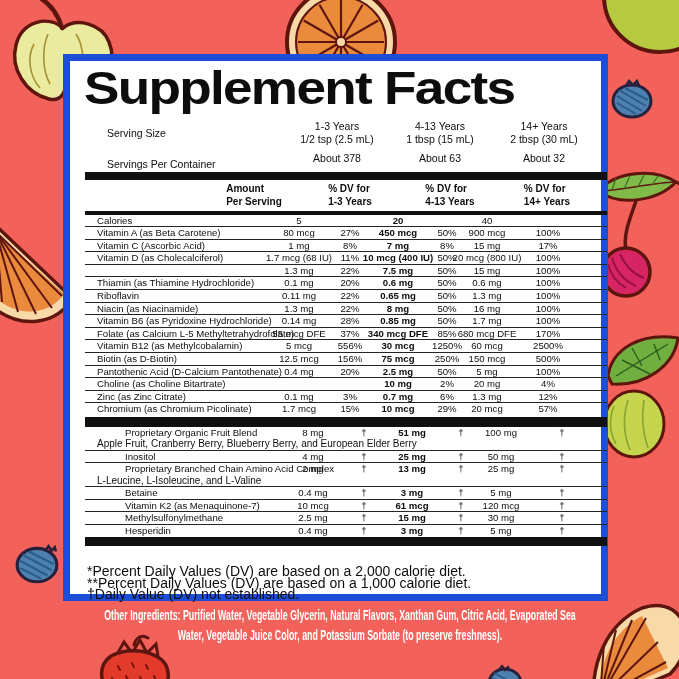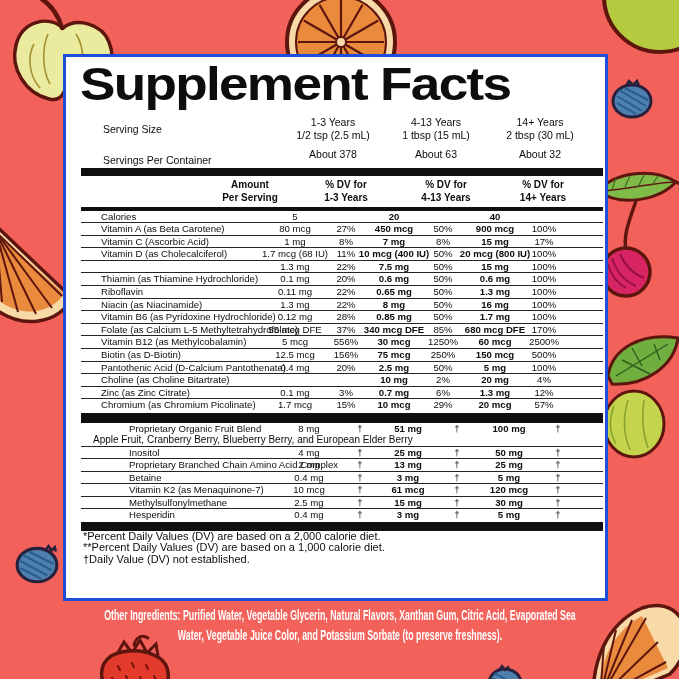--- a/index.html
+++ b/index.html
@@ -1,49 +1,49 @@
 <!DOCTYPE html>
 <html><head>
 <meta charset="utf-8">
 <style>
   html,body{margin:0;padding:0;background:#888;}
   .canvas{position:relative;width:679px;height:679px;overflow:hidden;background:#f2625b;
           font-family:"Liberation Sans", sans-serif;color:#0d0d0d;}
   .decor{position:absolute;z-index:1;}
   
   .label{position:absolute;left:63px;top:54px;width:545px;height:547px;box-sizing:border-box;
-         border:3px solid #1d4ed8;background:#ffffff;z-index:2;}
+         border:7px solid #1d4ed8;background:#ffffff;z-index:2;}
   .title{position:absolute;left:14px;top:2px;font-size:47px;font-weight:bold;letter-spacing:-1.5px;
          line-height:50px;white-space:nowrap;transform:scaleX(1.13);transform-origin:0 50%;}
   .serving{position:absolute;left:15px;top:59px;width:522px;font-size:10.5px;margin-left:20px;}
   .srow{position:relative;height:27px;}
   .srow2{position:relative;height:14px;margin-top:5px;}
   .slabel{position:absolute;left:2px;top:7px;}
   .srow2 .slabel{top:6px;text-align:center;}
   .scol{position:absolute;top:0;transform:translateX(-50%);text-align:center;line-height:12.6px;white-space:pre-line;}
   .sc0{left:232px;} .sc1{left:335px;} .sc2{left:439px;}
   .table{position:absolute;left:15px;top:111px;width:522px;}
   .bar-a{height:8px;background:#101010;}
   .bar-b{height:3.5px;background:#101010;}
   .bar-c{height:10px;background:#101010;margin-top:2px;}
   .bar-d{height:9px;background:#101010;margin-top:1px;}
   .thead{position:relative;height:31px;font-size:10px;font-weight:bold;}
-  .hcell{position:absolute;top:3px;transform:translateX(-50%);text-align:center;line-height:12.8px;white-space:pre-line;}
+  .hcell{position:absolute;top:3px;transform:translateX(-50%);line-height:12.8px;white-space:pre-line;}
   .h0{left:169px;}.h1{left:265px;}.h2{left:365px;}.h3{left:462px;}
   .trow{position:relative;border-top:1px solid #242424;}
   .trow.first{border-top:none;}
   .tline{position:relative;height:11.6px;}
   .subline{position:relative;height:11.6px;padding-left:12px;font-size:10px;line-height:11.6px;white-space:nowrap;}
   .g2 .tline,.g2 .subline{height:11.45px;line-height:11.45px;}
   .cell{position:absolute;top:0;font-size:9.6px;line-height:11.8px;white-space:nowrap;}
   .g2 .cell{line-height:11.6px;padding-left:28px;}
-  .cname{left:20px;}
+  .cname{left:12px;}
   .cc{transform:translateX(-50%);}
-  .c0{left:214px;}.c1{left:265px;}.c2{left:313px;font-weight:bold;}.c3{left:362px;}.c4{left:414px;font-weight:bold;}.c5{left:463px;}
-  .footnotes{margin-top:0;padding-left:2px;font-size:11px;line-height:11.6px;}
+  .c0{left:214px;}.c1{left:265px;}.c2{left:313px;font-weight:bold;}.c3{left:362px;}.c4{left:402px;}.c5{left:463px;}
+  .footnotes{margin-top:20px;padding-left:2px;font-size:14px;line-height:11.6px;}
   
   .oi{position:absolute;left:50%;top:606px;width:820px;z-index:3;color:#ffffff;font-weight:bold;
       font-size:14.2px;line-height:19.5px;text-align:center;
       transform:translateX(-50%) scaleX(0.62);transform-origin:center top;}
 </style>
 </head>
 <body>
 
 <div class="canvas">
 
@@ -303,21 +303,21 @@
               <span class="cell cc c1">22%</span>
               <span class="cell cc c2">8 mg</span>
               <span class="cell cc c3">50%</span>
               <span class="cell cc c4">16 mg</span>
               <span class="cell cc c5">100%</span>
             </div>
           </div>
           <div class="trow">
             <div class="tline">
               <span class="cell cname">Vitamin B6 (as Pyridoxine Hydrochloride)</span>
-              <span class="cell cc c0">0.12 mg</span>
+              <span class="cell cc c0">0.14 mg</span>
               <span class="cell cc c1">28%</span>
               <span class="cell cc c2">0.85 mg</span>
               <span class="cell cc c3">50%</span>
               <span class="cell cc c4">1.7 mg</span>
               <span class="cell cc c5">100%</span>
             </div>
           </div>
           <div class="trow">
             <div class="tline">
               <span class="cell cname">Folate (as Calcium L-5 Methyltetrahydrofolate)</span>
@@ -424,20 +424,21 @@
           <div class="trow">
             <div class="tline">
               <span class="cell cname">Proprietary Branched Chain Amino Acid Complex</span>
               <span class="cell cc c0">2 mg</span>
               <span class="cell cc c1">†</span>
               <span class="cell cc c2">13 mg</span>
               <span class="cell cc c3">†</span>
               <span class="cell cc c4">25 mg</span>
               <span class="cell cc c5">†</span>
             </div>
+            <div class="subline">L-Leucine, L-Isoleucine, and L-Valine</div>
           </div>
           <div class="trow">
             <div class="tline">
               <span class="cell cname">Betaine</span>
               <span class="cell cc c0">0.4 mg</span>
               <span class="cell cc c1">†</span>
               <span class="cell cc c2">3 mg</span>
               <span class="cell cc c3">†</span>
               <span class="cell cc c4">5 mg</span>
               <span class="cell cc c5">†</span>

